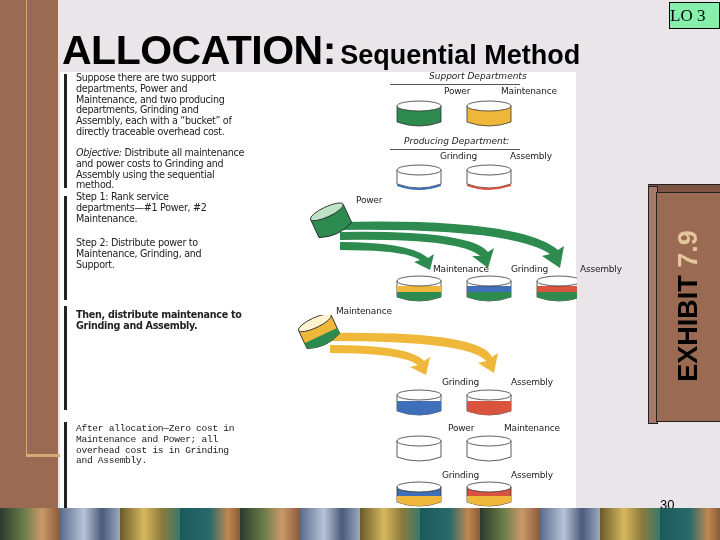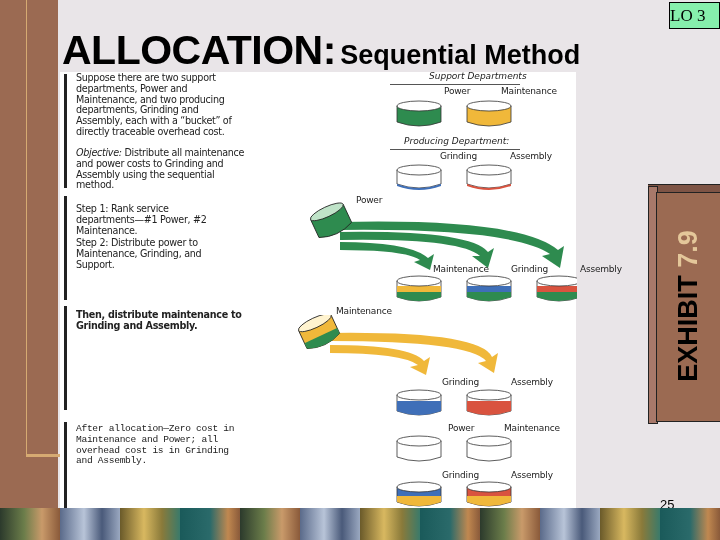--- a/index.html
+++ b/index.html
@@ -53,21 +53,21 @@
 
 <div class="panel"></div>
 
 <div class="bar" style="top:74px;height:114px;"></div>
 <div class="bar" style="top:196px;height:104px;"></div>
 <div class="bar" style="top:306px;height:104px;"></div>
 <div class="bar" style="top:422px;height:86px;"></div>
 
 <div class="para" style="top:73px;width:170px;">Suppose there are two support departments, Power and Maintenance, and two producing departments, Grinding and Assembly, each with a “bucket” of directly traceable overhead cost.</div>
 <div class="para" style="top:148px;width:170px;"><i>Objective:</i><span> Distribute all maintenance and power costs to Grinding and Assembly using the sequential method.</span></div>
-<div class="para" style="top:204px;width:150px;">Step 1: Rank service departments—#1 Power, #2 Maintenance.</div>
+<div class="para" style="top:192px;width:150px;">Step 1: Rank service departments—#1 Power, #2 Maintenance.</div>
 <div class="para" style="top:238px;width:150px;">Step 2: Distribute power to Maintenance, Grinding, and Support.</div>
 <div class="para" style="top:310px;width:170px;font-weight:bold;">Then, distribute maintenance to Grinding and Assembly.</div>
 <div class="para" style="top:424px;width:165px;font-family:Liberation Mono, monospace;">After allocation—Zero cost in Maintenance and Power; all overhead cost is in Grinding and Assembly.</div>
 
 <div class="hdr" style="left:409px;top:71px;margin-left:20px;">Support Departments</div>
 <div class="rule" style="left:390px;top:84px;width:130px;"></div>
 <div class="lbl" style="left:400px;top:86px;">Power</div>
 <div class="lbl" style="left:457px;top:86px;">Maintenance</div>
 
 <svg style="position:absolute;left:395px;top:98px;" width="130" height="30">
@@ -182,21 +182,21 @@
     <path d="M2,16 L46,16 L46,22 Q24,30 2,22 Z" fill="#f0b83a"></path>
     <ellipse cx="24" cy="7" rx="22" ry="5" fill="#fff" stroke="#333" stroke-width="0.8"></ellipse>
   </g>
   <g transform="translate(70,0)">
     <path d="M2,7 L2,22 Q24,30 46,22 L46,7" fill="#d9533f" stroke="#333" stroke-width="0.8"></path>
     <path d="M2,16 L46,16 L46,22 Q24,30 2,22 Z" fill="#f0b83a"></path>
     <ellipse cx="24" cy="7" rx="22" ry="5" fill="#fff" stroke="#333" stroke-width="0.8"></ellipse>
   </g>
 </svg>
 
-<div class="page-num">25</div>
+<div class="page-num">30</div>
 
 <div class="filmstrip">
   <div class="film" style="background:linear-gradient(90deg,#2c3a2c,#6b7d4a 40%,#c99a6a 70%,#8a5a3a);"></div>
   <div class="film" style="background:linear-gradient(90deg,#5a6a8a,#b8c4d8 40%,#4a5a7a 70%,#9aa8c0);"></div>
   <div class="film" style="background:linear-gradient(90deg,#6a5a2a,#d8b860 40%,#8a7a3a 70%,#3a7a6a);"></div>
   <div class="film" style="background:linear-gradient(90deg,#1a5a5a,#2a6a6a 50%,#c08850 80%,#8a5a3a);"></div>
   <div class="film" style="background:linear-gradient(90deg,#2c3a2c,#6b7d4a 40%,#c99a6a 70%,#8a5a3a);"></div>
   <div class="film" style="background:linear-gradient(90deg,#5a6a8a,#b8c4d8 40%,#4a5a7a 70%,#9aa8c0);"></div>
   <div class="film" style="background:linear-gradient(90deg,#6a5a2a,#d8b860 40%,#8a7a3a 70%,#3a7a6a);"></div>
   <div class="film" style="background:linear-gradient(90deg,#1a5a5a,#2a6a6a 50%,#c08850 80%,#8a5a3a);"></div>

